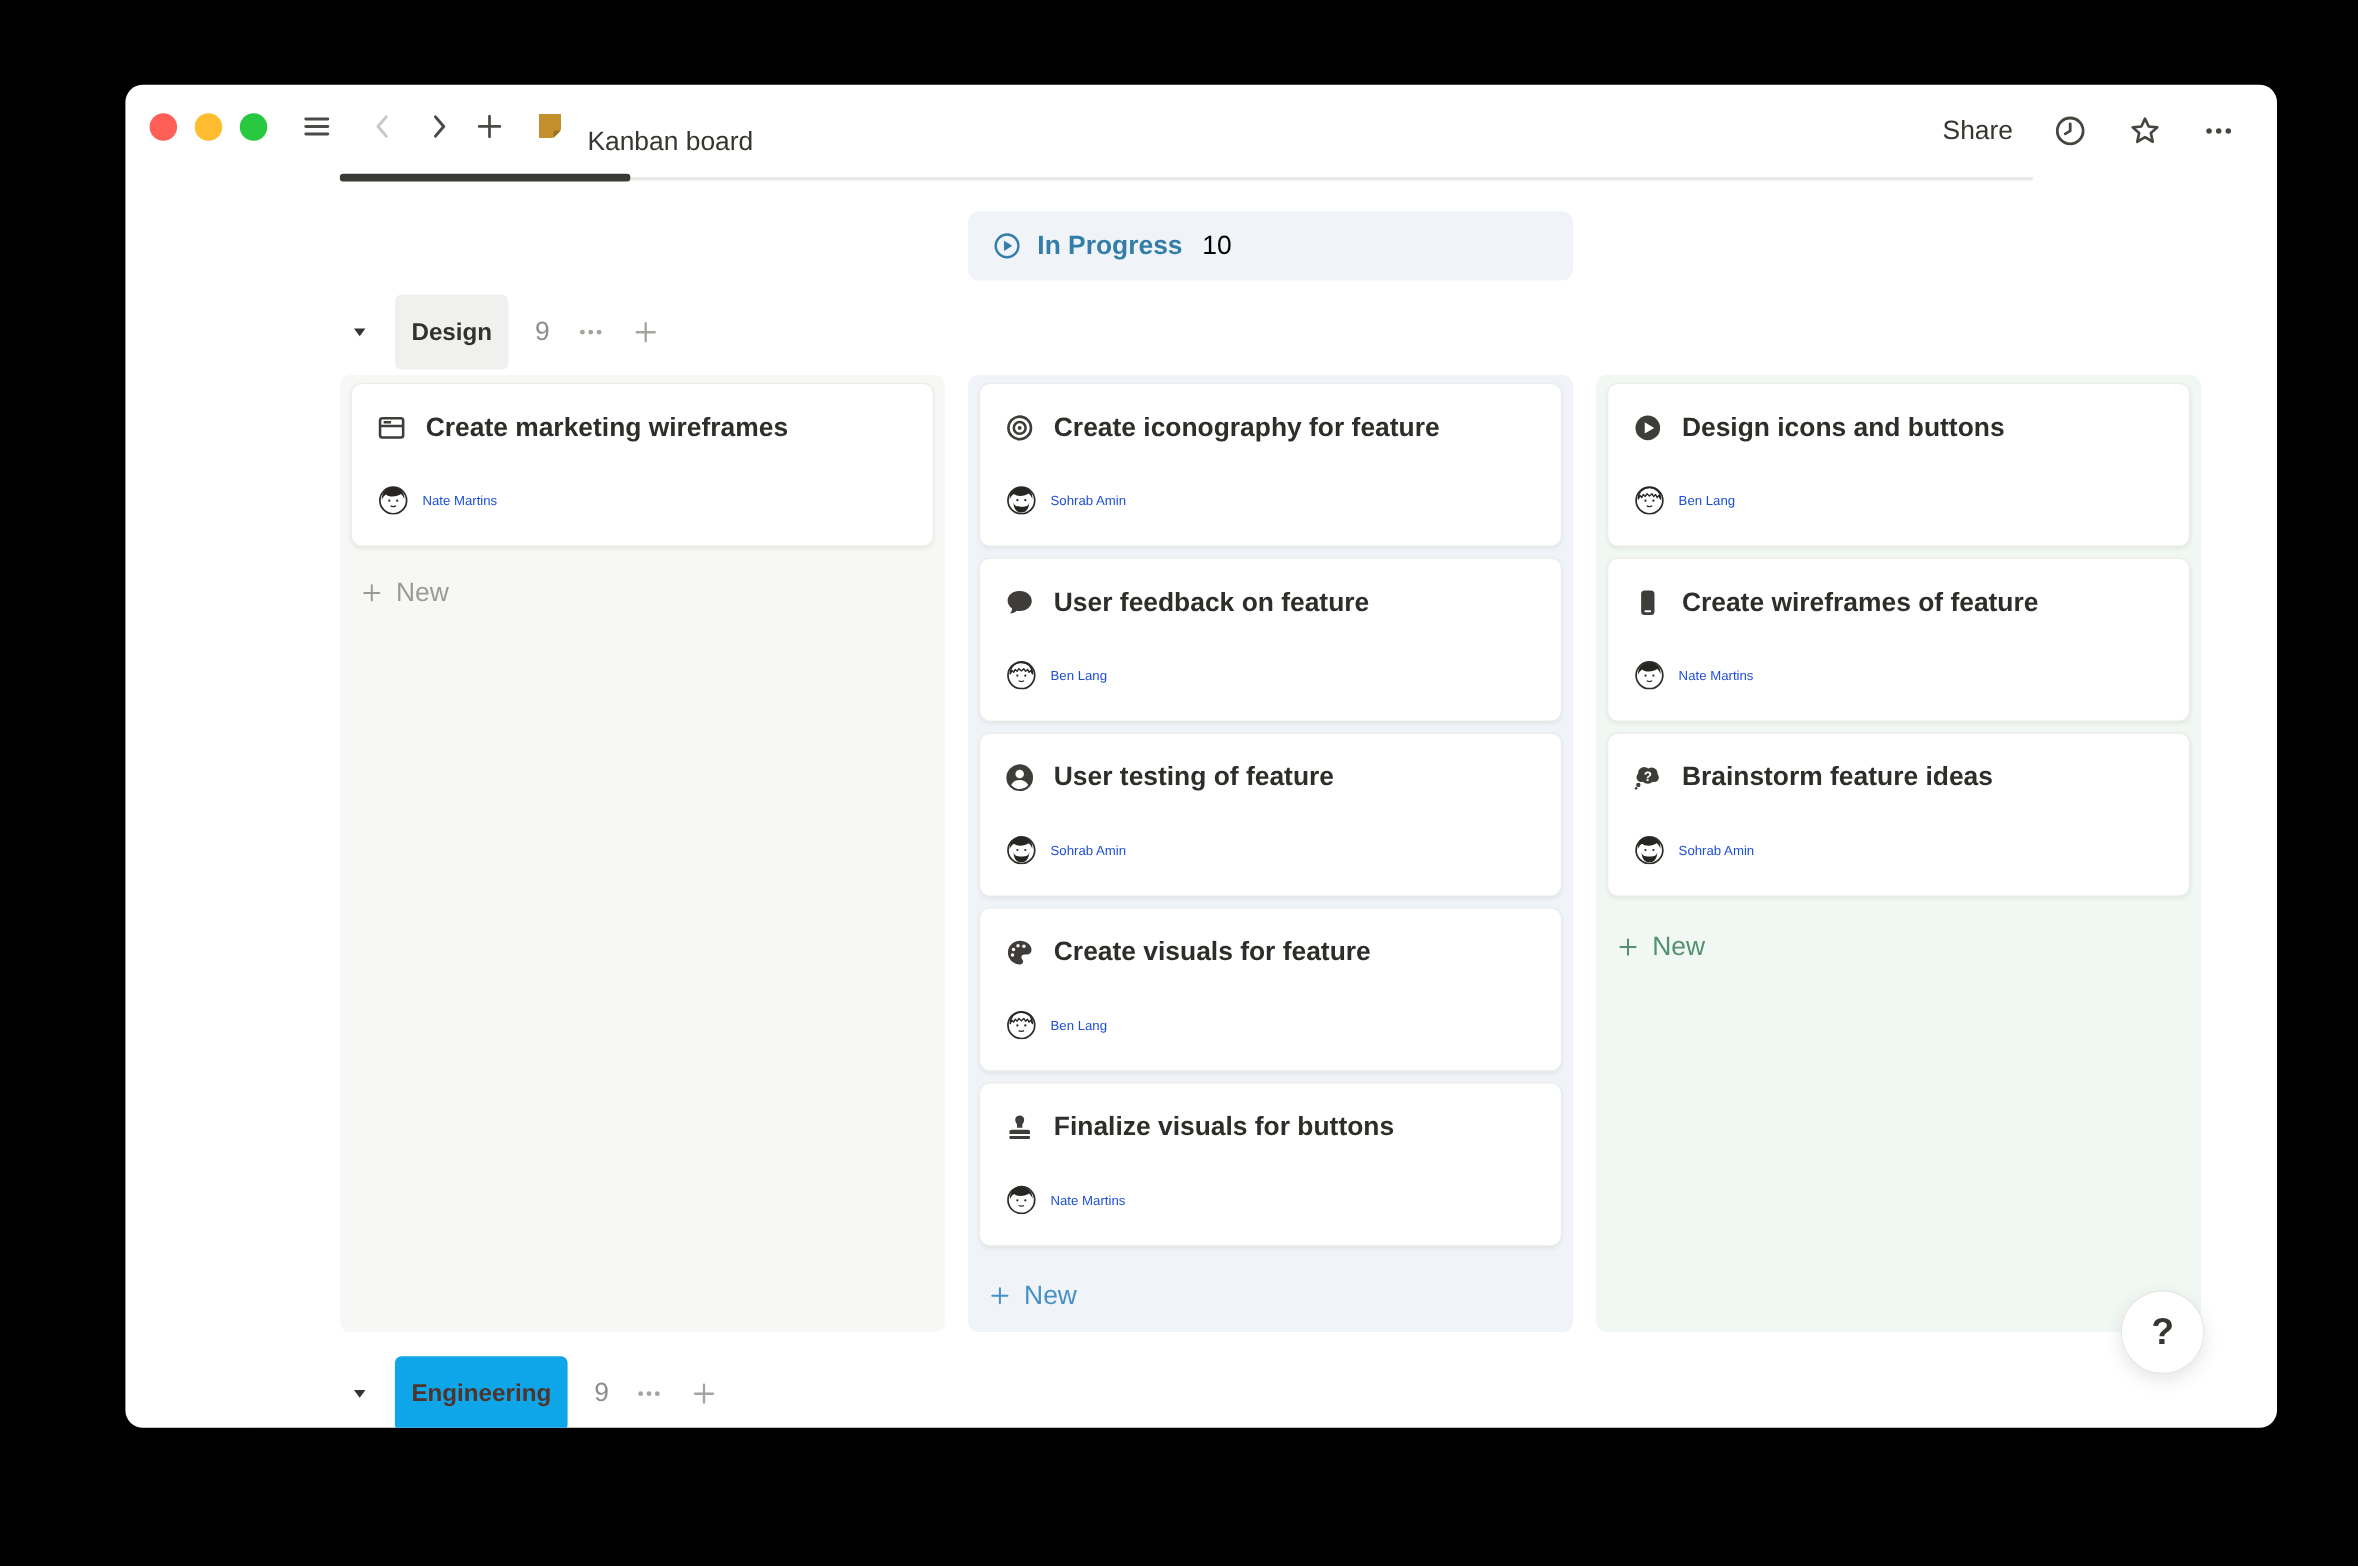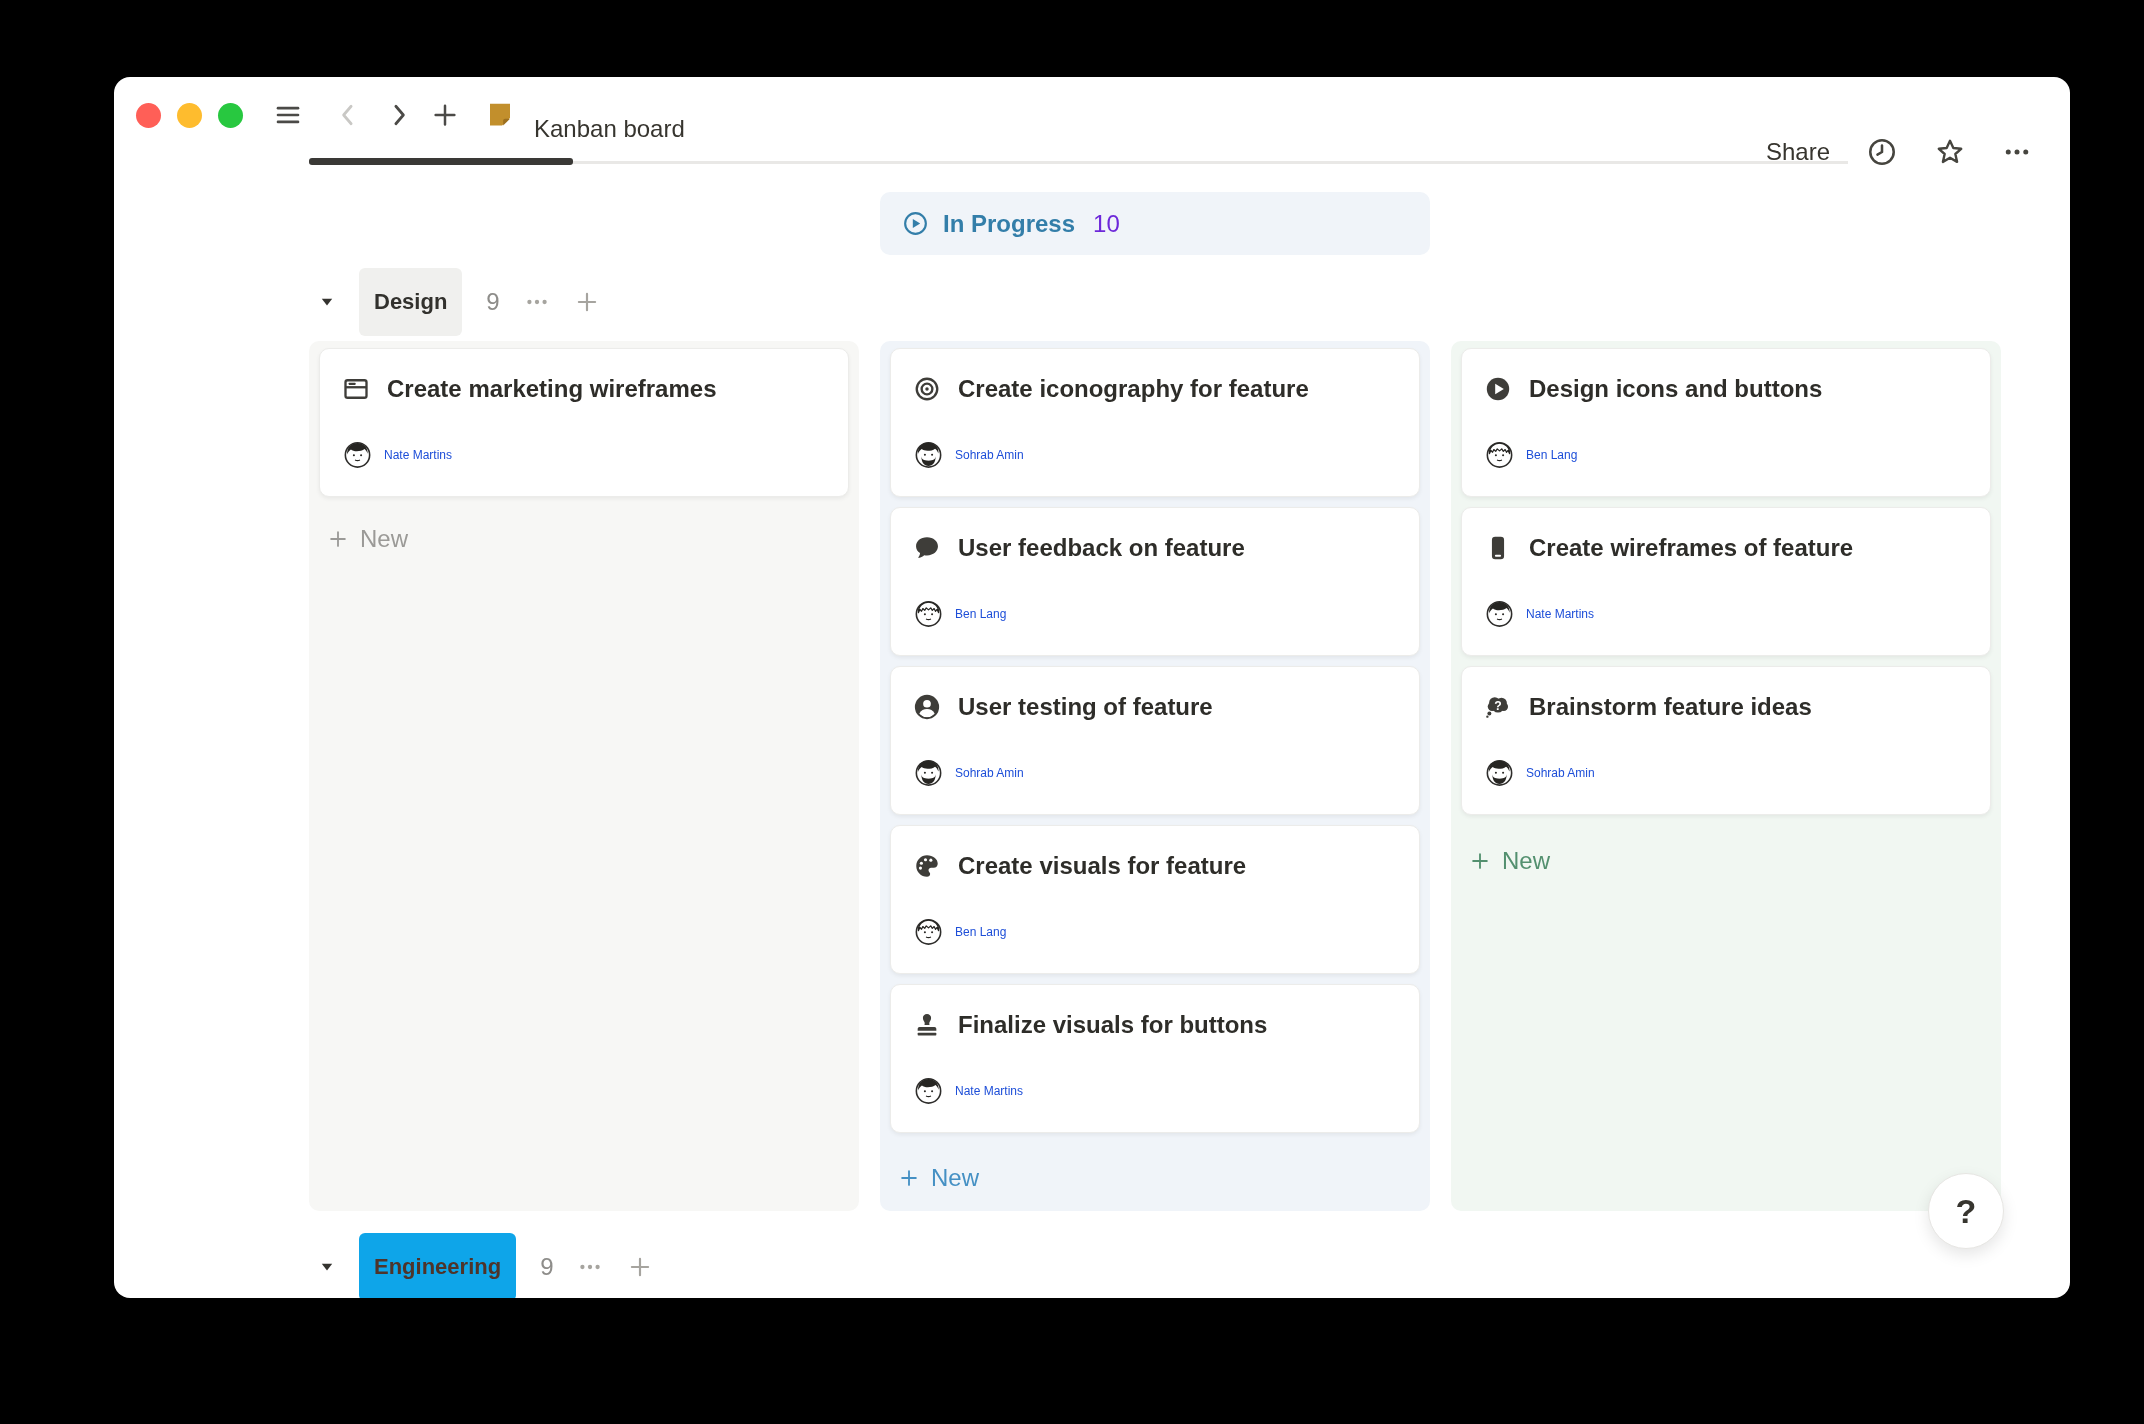--- a/index.html
+++ b/index.html
@@ -9,36 +9,36 @@
           border-radius:16px;overflow:hidden;}
 
   
   .traffic{position:absolute;top:26px;left:22px;display:flex;gap:16px;}
   .tl{width:25px;height:25px;border-radius:50%;}
   .tl.red{background:#ff5f57;} .tl.yellow{background:#febc2e;} .tl.green{background:#28c840;}
   .tb-icon{position:absolute;top:23px;width:30px;height:30px;color:#4b4a47;}
   .tb-icon.disabled{color:#c9c8c5;}
   .page-title{position:absolute;left:420px;top:0;height:104px;display:flex;align-items:center;
               font-size:24px;color:#37352f;}
-  .tb-right{position:absolute;right:38px;top:0;height:84px;display:flex;align-items:center;gap:36px;margin-top:33px;}
+  .tb-right{position:absolute;right:38px;top:0;height:84px;display:flex;align-items:center;gap:36px;}
   .share{font-size:24px;color:#37352f;cursor:pointer;}
   .tb-right svg{width:32px;height:32px;color:#46453f;}
 
   
   .scroll-track{position:absolute;left:195px;top:84px;width:1539px;height:3px;background:#e9e8e6;}
   .scroll-thumb{position:absolute;left:195px;top:81px;width:264px;height:7px;background:#3a3936;border-radius:3px;}
 
   
   .col-header{position:absolute;top:115px;width:550px;height:63px;border-radius:10px;
               display:flex;align-items:center;padding:0 22px;gap:14px;box-sizing:border-box;cursor:pointer;}
   .col-header .st-icon{width:27px;height:27px;flex:0 0 27px;}
   .col-label{font-size:24px;font-weight:600;}
   .col-count{font-size:24px;margin-left:4px;}
   .col-header.todo{background:#f6f6f4;} .col-header.todo .col-label{color:#3c3b37;} .col-header.todo .col-count{color:#8e8d8a;}
-  .col-header.prog{background:#f0f4f9;} .col-header.prog .col-label{color:#337ea9;} .col-header.prog .col-count{color:#6d28d9;}
+  .col-header.prog{background:#f0f4f9;} .col-header.prog .col-label{color:#337ea9;} .col-header.prog .col-count{color:#000000;}
   .col-header.done{background:#f1f7f2;} .col-header.done .col-label{color:#448361;} .col-header.done .col-count{color:#79a58d;}
 
   
   .group-row{position:absolute;left:205px;height:50px;display:flex;align-items:center;gap:24px;}
   .tri{width:16px;height:16px;color:#34332f;cursor:pointer;}
   .pill{font-size:22px;font-weight:600;padding:21px 15px;border-radius:6px;cursor:pointer;}
   .pill.design{background:#f0f0ee;color:#32312d;}
   .pill.engineering{background:#0ea5e9;color:#4e342a;}
   .group-count{font-size:24px;color:#8e8d8a;}
   .group-ic{width:26px;height:26px;color:#a6a49f;cursor:pointer;}

